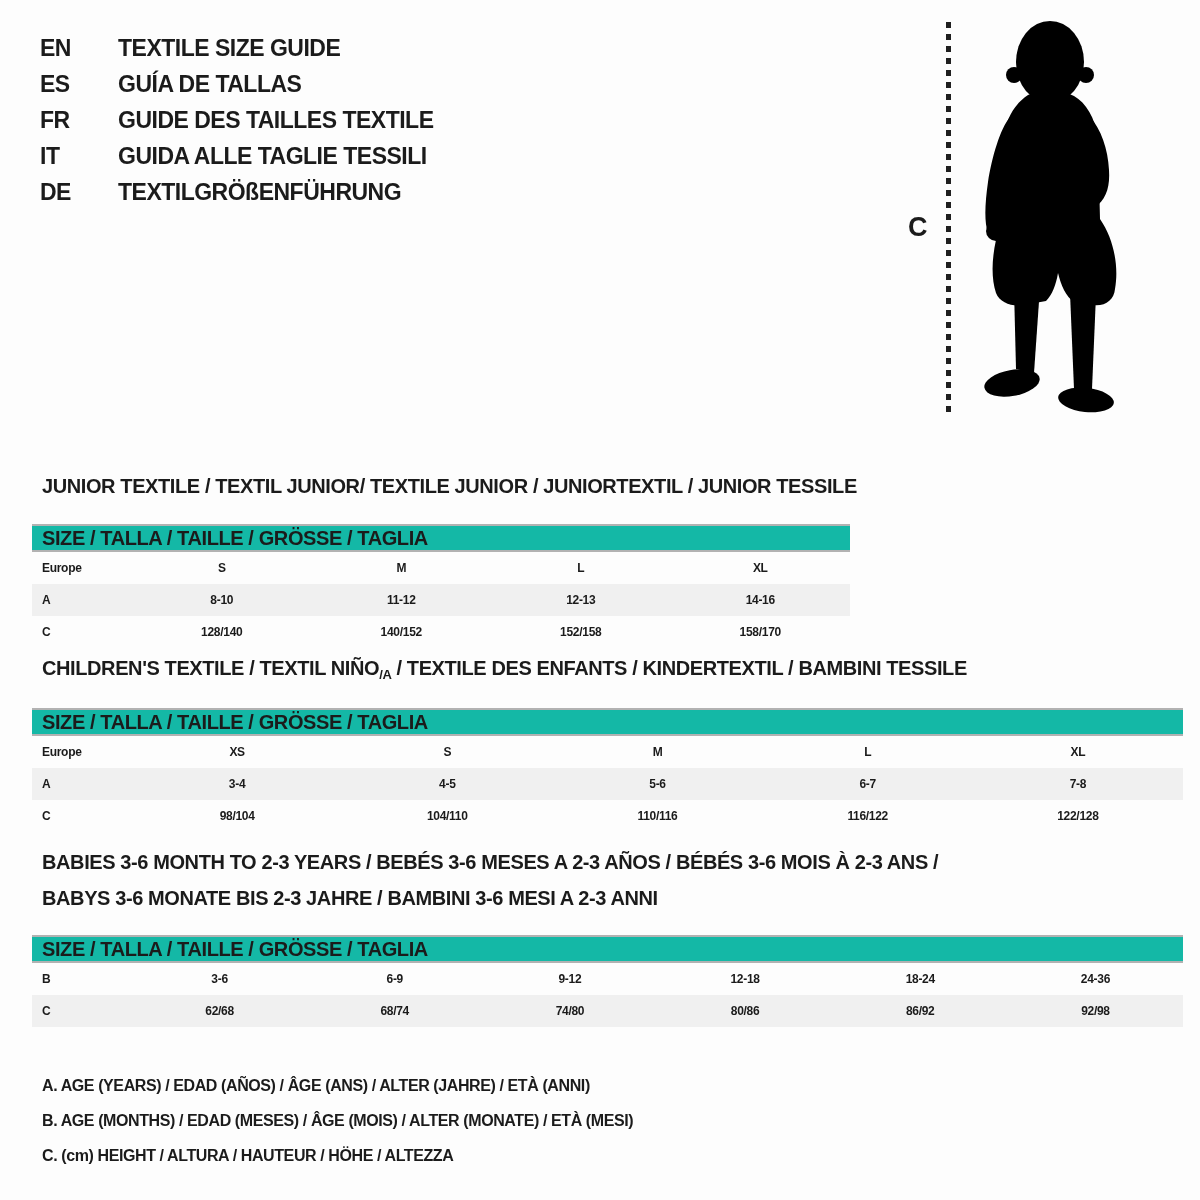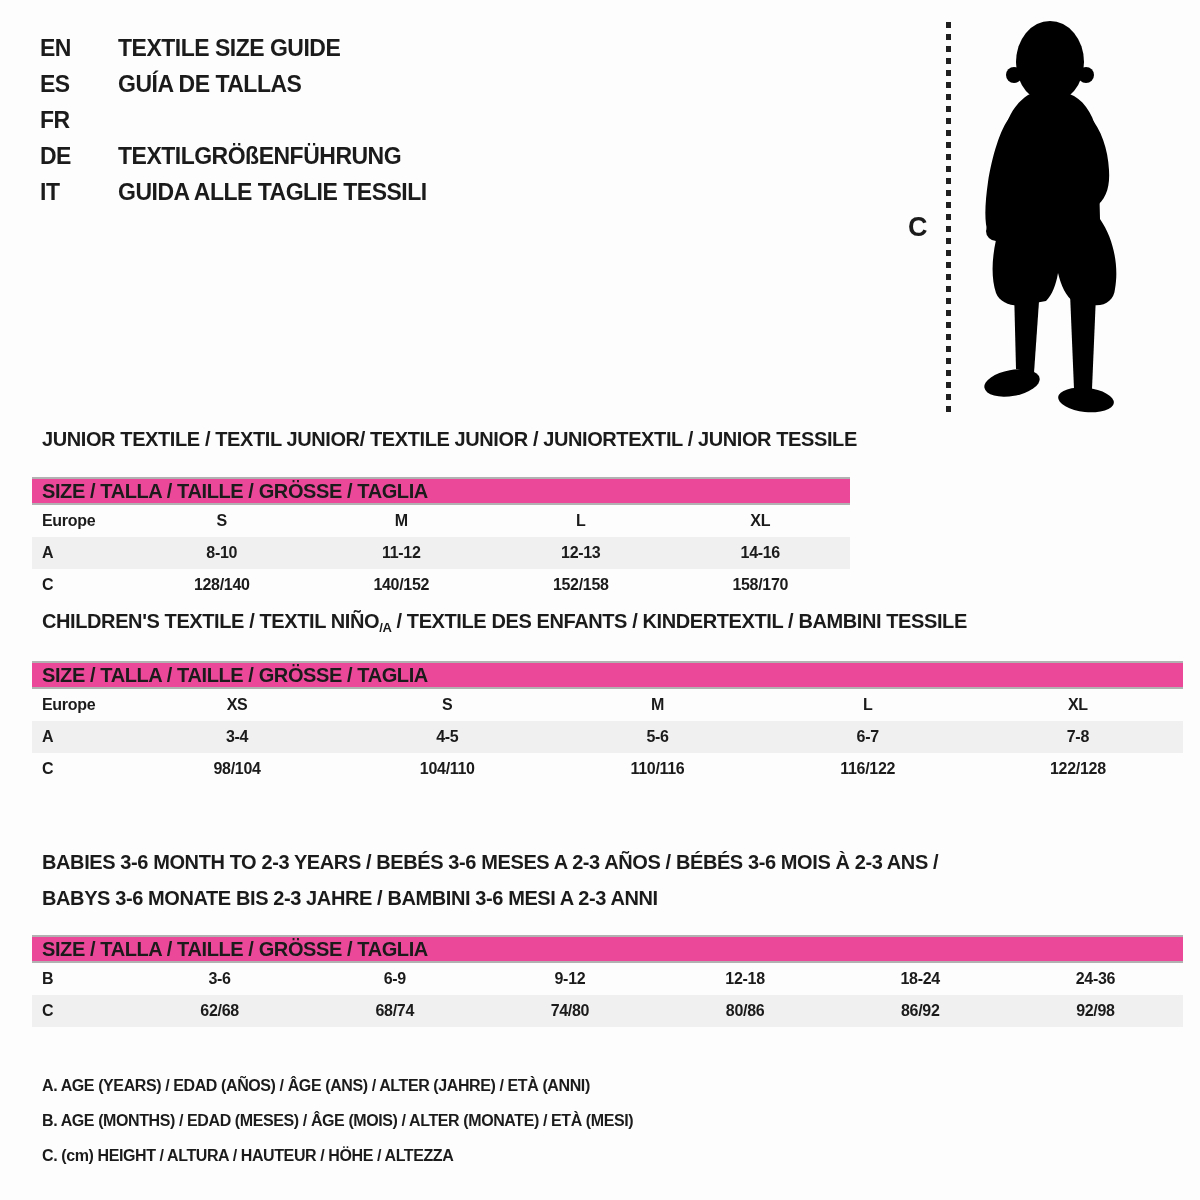--- a/index.html
+++ b/index.html
@@ -30,30 +30,30 @@
   .baby-svg { position:absolute; left:62px; top:16px; }
 
   
   .tsec { position:absolute; left:32px; }
   .sec-title { font-size:20px; letter-spacing:-0.4px; white-space:nowrap; padding-left:10px; font-weight:bold; }
   .sec-title sub { font-size:13px; vertical-align:-4px; }
   .sec-title.two-line { line-height:36px; }
   .t1 { top:428px; width:818px; }
   .t2 { top:610px; width:1151px; }
   .t3 { top:844px; width:1151px; }
-  .t1 .sec-title, .t2 .sec-title { margin-bottom:26px; }
+  .t1 .sec-title, .t2 .sec-title { margin-bottom:26px;margin-top:47px; }
   .t3 .titles { margin-bottom:19px; }
 
   .table { width:100%; }
   .thead {
-    height:28px; line-height:25px; background:#ec4899;
+    height:28px; line-height:25px; background:#14b8a6;
     border-top:2px solid #b2b2b2; border-bottom:2px solid #b2b2b2;
     font-size:20px; letter-spacing:-0.4px; padding-left:10px;
   }
-  .trow { display:grid; height:32px; align-items:center; font-size:16px; letter-spacing:-0.3px; }
+  .trow { display:grid; height:32px; align-items:center; font-size:12px; letter-spacing:-0.3px; }
   .cols4 { grid-template-columns:100px repeat(4, 1fr); }
   .cols5 { grid-template-columns:100px repeat(5, 1fr); }
   .cols6 { grid-template-columns:100px repeat(6, 1fr); }
   .trow:nth-child(3) { background:#f0f0f0; }
   .rlabel { text-align:left; padding-left:10px; }
   .cell { text-align:center; }
 
   
   .notes { position:absolute; left:42px; top:1068px; }
   .note-line { height:35px; line-height:35px; font-size:16px; letter-spacing:-0.4px; white-space:nowrap; }
@@ -67,28 +67,29 @@
     <div class="lang-row">
       <span class="lang-code">EN</span>
       <span class="lang-label">TEXTILE SIZE GUIDE</span>
     </div>
     <div class="lang-row">
       <span class="lang-code">ES</span>
       <span class="lang-label">GUÍA DE TALLAS</span>
     </div>
     <div class="lang-row">
       <span class="lang-code">FR</span>
+      <span class="lang-label">GUIDE DES TAILLES TEXTILE</span>
+    </div>
+    <div class="lang-row">
+      <span class="lang-code">IT</span>
+      <span class="lang-label">GUIDA ALLE TAGLIE TESSILI</span>
     </div>
     <div class="lang-row">
       <span class="lang-code">DE</span>
       <span class="lang-label">TEXTILGRÖßENFÜHRUNG</span>
-    </div>
-    <div class="lang-row">
-      <span class="lang-code">IT</span>
-      <span class="lang-label">GUIDA ALLE TAGLIE TESSILI</span>
     </div>
   </div>
 
   <div class="figure">
     <span class="measure-label">C</span>
     <div class="measure-line"></div>
     <svg class="baby-svg" width="180" height="402" viewBox="0 0 180 400" aria-hidden="true">
       <g fill="#000000">
 
         <ellipse cx="88" cy="45" rx="34" ry="41"></ellipse>

